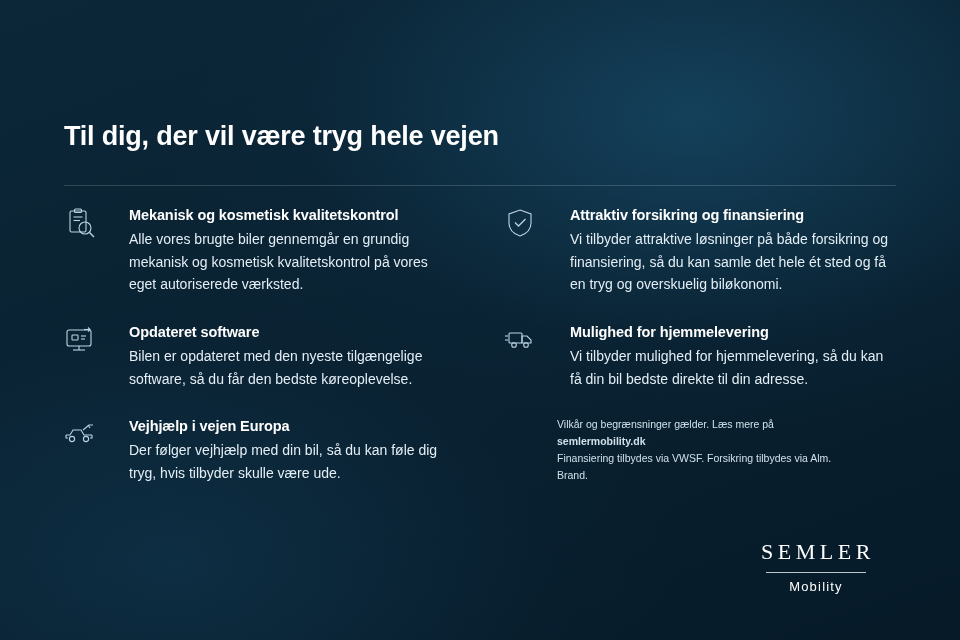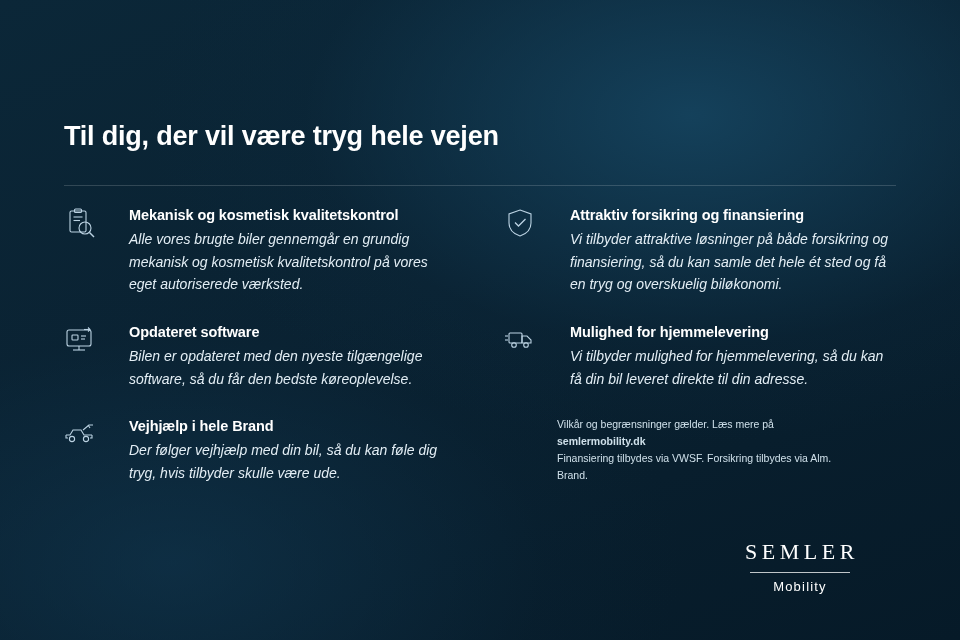--- a/index.html
+++ b/index.html
@@ -74,35 +74,34 @@
     font-weight: bold;
     color: #ffffff;
     margin-bottom: 5px;
     letter-spacing: -0.1px;
   }
   .feature p {
     font-size: 14px;
     line-height: 1.62;
     color: #e3eef5;
     font-weight: 400;
-    font-style: italic;
   }
   .col.right .feature:first-child h3 { }
   .legal {
     margin-top: 4px;
     margin-left: 52px;
     font-size: 10.5px;
     line-height: 1.62;
     color: #cfe0ea;
     width: 300px;
   }
   .legal b { font-weight: bold; }
   .logo {
     position: absolute;
-    right: 80px;
+    right: 64px;
     bottom: 46px;
     width: 160px;
     text-align: center;
   }
   .logo .wordmark {
     font-family: "Liberation Serif", serif;
     font-size: 22px;
     letter-spacing: 4.5px;
     color: #ffffff;
     padding-left: 4px;
@@ -175,21 +174,21 @@
               <path d="M2 17 h4 l3-5 h8 l3 5 h8"></path>
               <path d="M2 17 v3 h2"></path>
               <path d="M28 17 v3 h-2"></path>
               <circle cx="8" cy="21" r="2.6"></circle>
               <circle cx="22" cy="21" r="2.6"></circle>
               <path d="M19 12 l6 -5 h4"></path>
               <path d="M24 7 l2 3"></path>
             </svg>
           </span>
           <div class="body">
-            <h3>Vejhjælp i hele Brand</h3>
+            <h3>Vejhjælp i vejen Europa</h3>
             <p>Der følger vejhjælp med din bil, så du kan føle dig tryg, hvis tilbyder skulle være ude.</p>
           </div>
         </div>
 
       </div>
 
       <div class="col right">
 
         <div class="feature">
           <span class="icon">
@@ -210,21 +209,21 @@
               <rect x="4" y="9" width="13" height="10" rx="1"></rect>
               <path d="M17 12 h5 l4 4 v3 h-9 Z"></path>
               <circle cx="9" cy="21" r="2.3"></circle>
               <circle cx="21" cy="21" r="2.3"></circle>
               <line x1="0" y1="12" x2="3" y2="12"></line>
               <line x1="0" y1="16" x2="3" y2="16"></line>
             </svg>
           </span>
           <div class="body">
             <h3>Mulighed for hjemmelevering</h3>
-            <p>Vi tilbyder mulighed for hjemmelevering, så du kan få din bil leveret direkte til din adresse.</p>
+            <p>Vi tilbyder mulighed for hjemmelevering, så du kan få din bil bedste direkte til din adresse.</p>
           </div>
         </div>
 
         <div class="legal">
           <div><span>Vilkår og begrænsninger gælder. Læs mere på </span><b>semlermobility.dk</b></div>
           <div>Finansiering tilbydes via VWSF. Forsikring tilbydes via Alm. Brand.</div>
         </div>
 
       </div>
 

